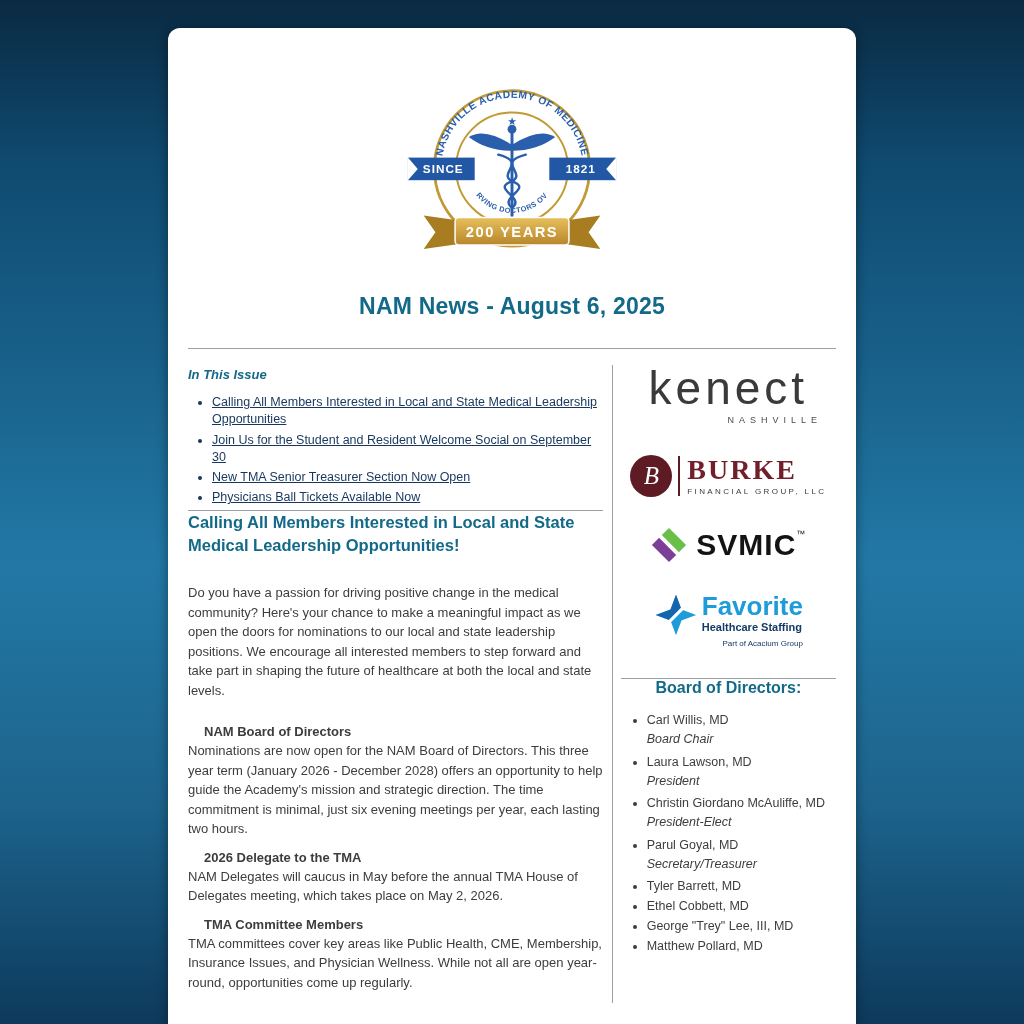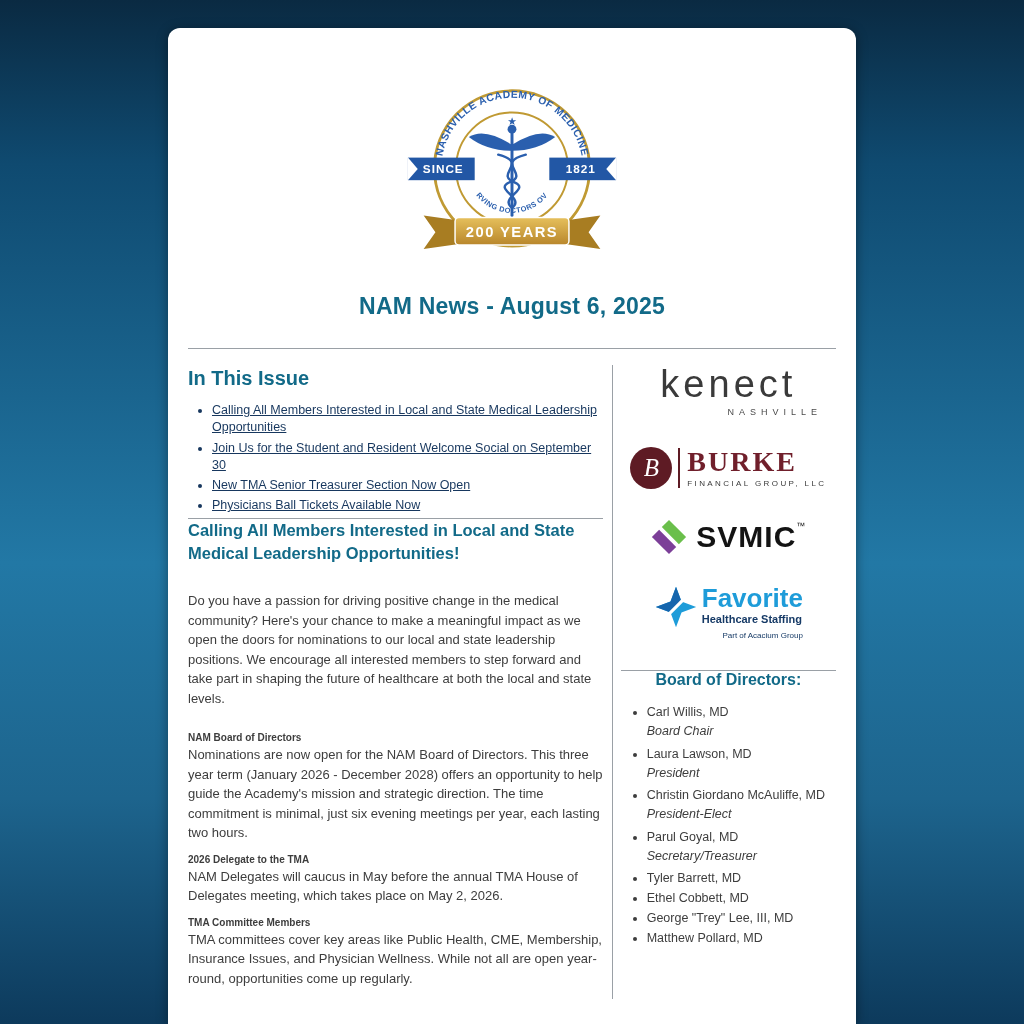--- a/index.html
+++ b/index.html
@@ -18,38 +18,38 @@
   .title{
     text-align:center;color:#126a88;font-size:23px;font-weight:bold;
     margin:36px 0 28px;letter-spacing:.2px;
   }
   hr.rule{border:none;border-top:1px solid #9aa0a6;margin:0;}
   .columns{display:flex;align-items:stretch;padding-top:16px;}
   .col-left{width:416px;}
   .v-divider{width:1px;background:#9aa0a6;margin:0 8px 0 9px;}
   .col-right{width:216px;text-align:center;}
 
-  .issue-heading{color:#126a88;font-size:20px;font-weight:bold;margin:2px 0 12px;}
+  .issue-heading{color:#126a88;font-size:13px;font-weight:bold;margin:2px 0 12px;font-style:italic;}
   ul.issue-links{margin:0 0 0 24px;padding:0;}
   ul.issue-links li{font-size:12.5px;line-height:1.38;margin-bottom:3px;color:#17375e;}
   ul.issue-links a{color:#17375e;text-decoration:underline;cursor:pointer;}
   .rule-left{margin:24px 0 26px;}
 
   .article-heading{
     color:#126a88;font-size:16.5px;font-weight:bold;line-height:1.42;margin:0 0 26px;
   }
   .article-heading .underlined{cursor:pointer;}
   p.body-text{font-size:13px;color:#3d3d3d;line-height:1.5;margin:0 0 24px;}
-  h3.sub-heading{font-size:10px;color:#3d3d3d;font-weight:bold;margin:0 0 2px;}
+  h3.sub-heading{font-size:13px;color:#3d3d3d;font-weight:bold;margin:0 16px 2px;}
   p.sub-body{font-size:13px;color:#3d3d3d;line-height:1.5;margin:0 0 11px;}
 
   .sponsors-heading{color:#126a88;font-size:15.5px;font-weight:bold;line-height:1.75;margin:2px 0 20px;}
   .sponsor{display:flex;flex-direction:column;align-items:center;margin-bottom:30px;cursor:pointer;}
 
-  .kenect-word{font-size:38px;font-weight:400;color:#3a3a3a;letter-spacing:4px;line-height:1;}
+  .kenect-word{font-size:46px;font-weight:400;color:#3a3a3a;letter-spacing:4px;line-height:1;}
   .kenect-sub{font-size:9px;letter-spacing:5px;color:#4a4a4a;margin-top:4px;align-self:flex-end;margin-right:14px;}
 
   .burke-row{display:flex;align-items:center;}
   .burke-seal{
     width:42px;height:42px;border-radius:50%;background:#5e1b24;color:#fff;
     font-family:"Liberation Serif",serif;font-size:25px;font-style:italic;
     display:flex;align-items:center;justify-content:center;flex:0 0 auto;
   }
   .burke-bar{width:2px;height:40px;background:#5e1b24;margin:0 7px 0 6px;}
   .burke-text{display:flex;flex-direction:column;align-items:flex-start;}

